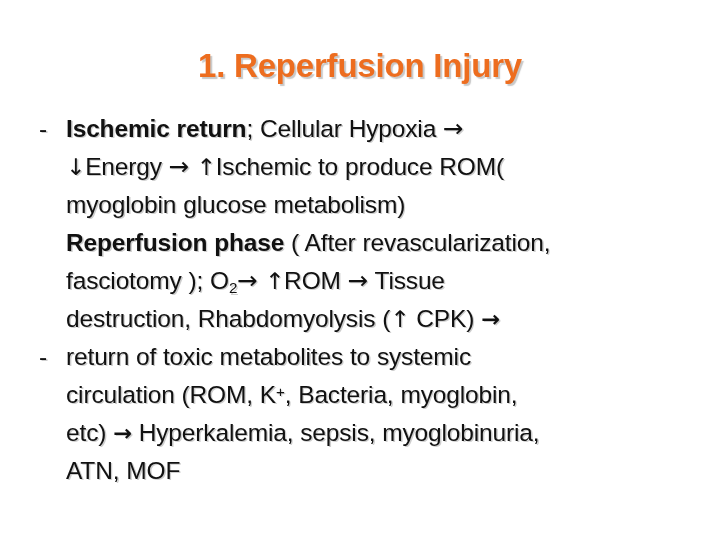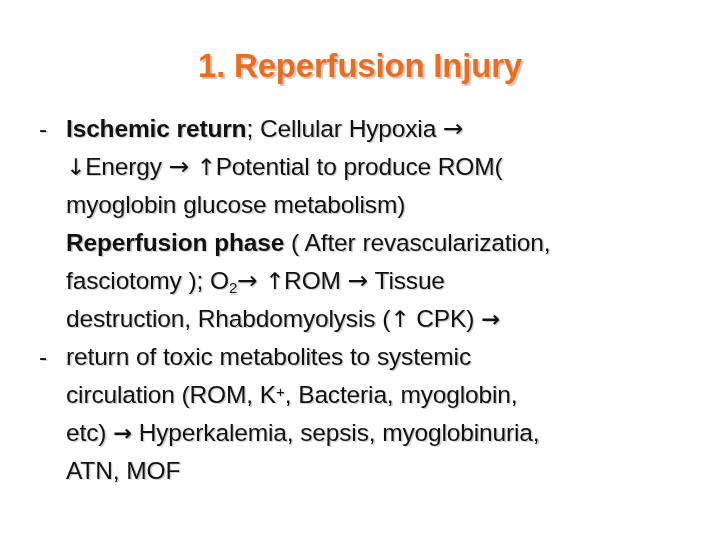--- a/index.html
+++ b/index.html
@@ -113,21 +113,21 @@
 
 <div class="slide">
 
   <div class="slide-title">1. Reperfusion Injury</div>
 
   <div class="body-block">
 
     <div class="bullet">
       <span class="dash">-</span>
       <div class="bullet-text">
-        <span class="b">Ischemic return</span><span>; Cellular Hypoxia </span><span class="thin-arrow">→</span><br><span class="updown">↓</span><span>Energy </span><span class="thin-arrow">→</span><span class="updown"> ↑</span><span>Potential to produce ROM(</span><br><span>myoglobin glucose metabolism)</span>
+        <span class="b">Ischemic return</span><span>; Cellular Hypoxia </span><span class="thin-arrow">→</span><br><span class="updown">↓</span><span>Energy </span><span class="thin-arrow">→</span><span class="updown"> ↑</span><span>Ischemic to produce ROM(</span><br><span>myoglobin glucose metabolism)</span>
       </div>
     </div>
 
     <div class="bullet">
       <span class="dash" style="top:114px;">-</span>
       <div class="bullet-text">
         <span class="b">Reperfusion phase</span><span> ( After revascularization,</span><br><span>fasciotomy ); O</span><sub>2</sub><span class="thin-arrow">→</span><span class="updown"> ↑</span><span>ROM </span><span class="thin-arrow">→</span><span> Tissue</span><br><span>destruction, Rhabdomyolysis (</span><span class="updown">↑</span><span> CPK) </span><span class="fat-arrow">→</span><br><span>return of toxic metabolites to systemic</span><br><span>circulation (ROM, K</span><sup>+</sup><span>, Bacteria, myoglobin,</span><br><span>etc) </span><span class="fat-arrow">→</span><span> Hyperkalemia, sepsis, myoglobinuria,</span><br><span>ATN, MOF</span>
       </div>
     </div>
 

